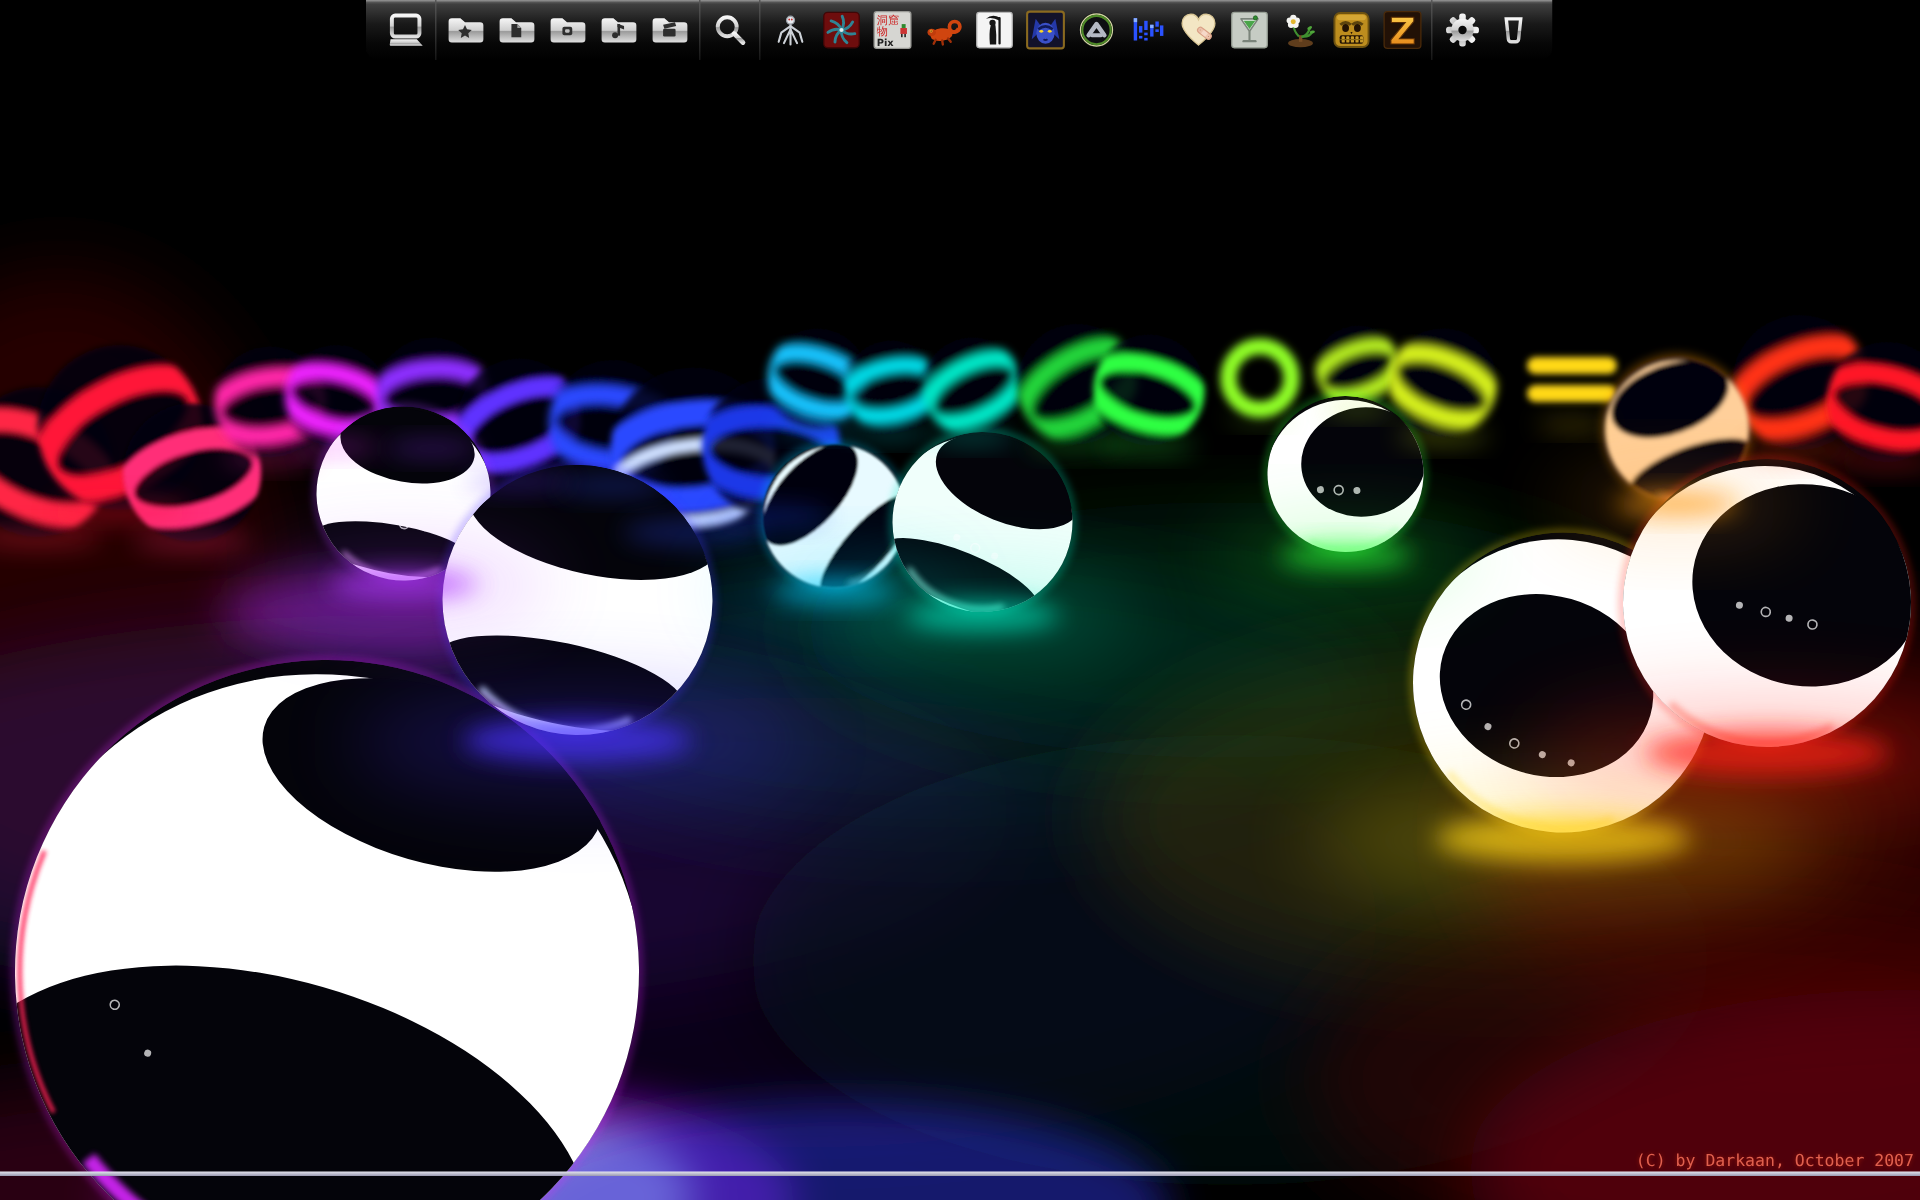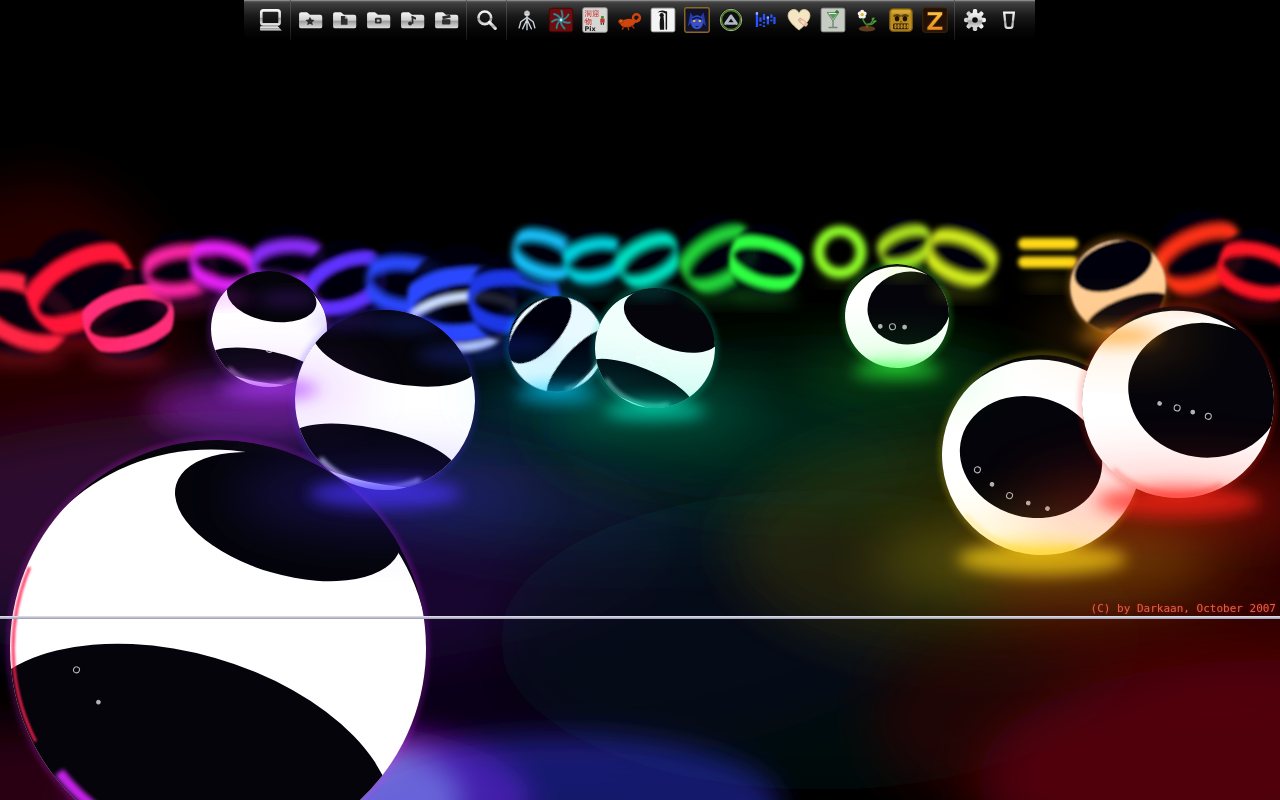--- a/index.html
+++ b/index.html
@@ -1,16 +1,16 @@
 <!DOCTYPE html>
 <html><head>
 <meta charset="utf-8">
 <style>
   html,body{margin:0;padding:0;background:#000;width:1280px;height:800px;overflow:hidden;font-family:"DejaVu Sans",sans-serif}
-  #desktop{position:absolute;inset:0;width:1280px;height:619px;background:#000}
+  #desktop{position:absolute;inset:0;width:1280px;height:784px;background:#000}
   #wallpaper{position:absolute;left:0;top:0;display:block}
   .dock{
     position:absolute;left:243px;top:0;width:793px;height:41px;
     box-sizing:border-box;display:flex;align-items:center;justify-content:space-between;
     padding:0 10px;
     background:linear-gradient(180deg,#707070 0%,#3f3f3f 7%,#191919 40%,#070707 72%,#000 100%);
     border:1px solid #000;border-top:0;border-radius:0 0 9px 9px;
     box-shadow:inset 0 1px 0 rgba(255,255,255,.22), 0 1px 4px rgba(0,0,0,.9);
   }
   .dock-section{display:flex;align-items:center;gap:2px}

